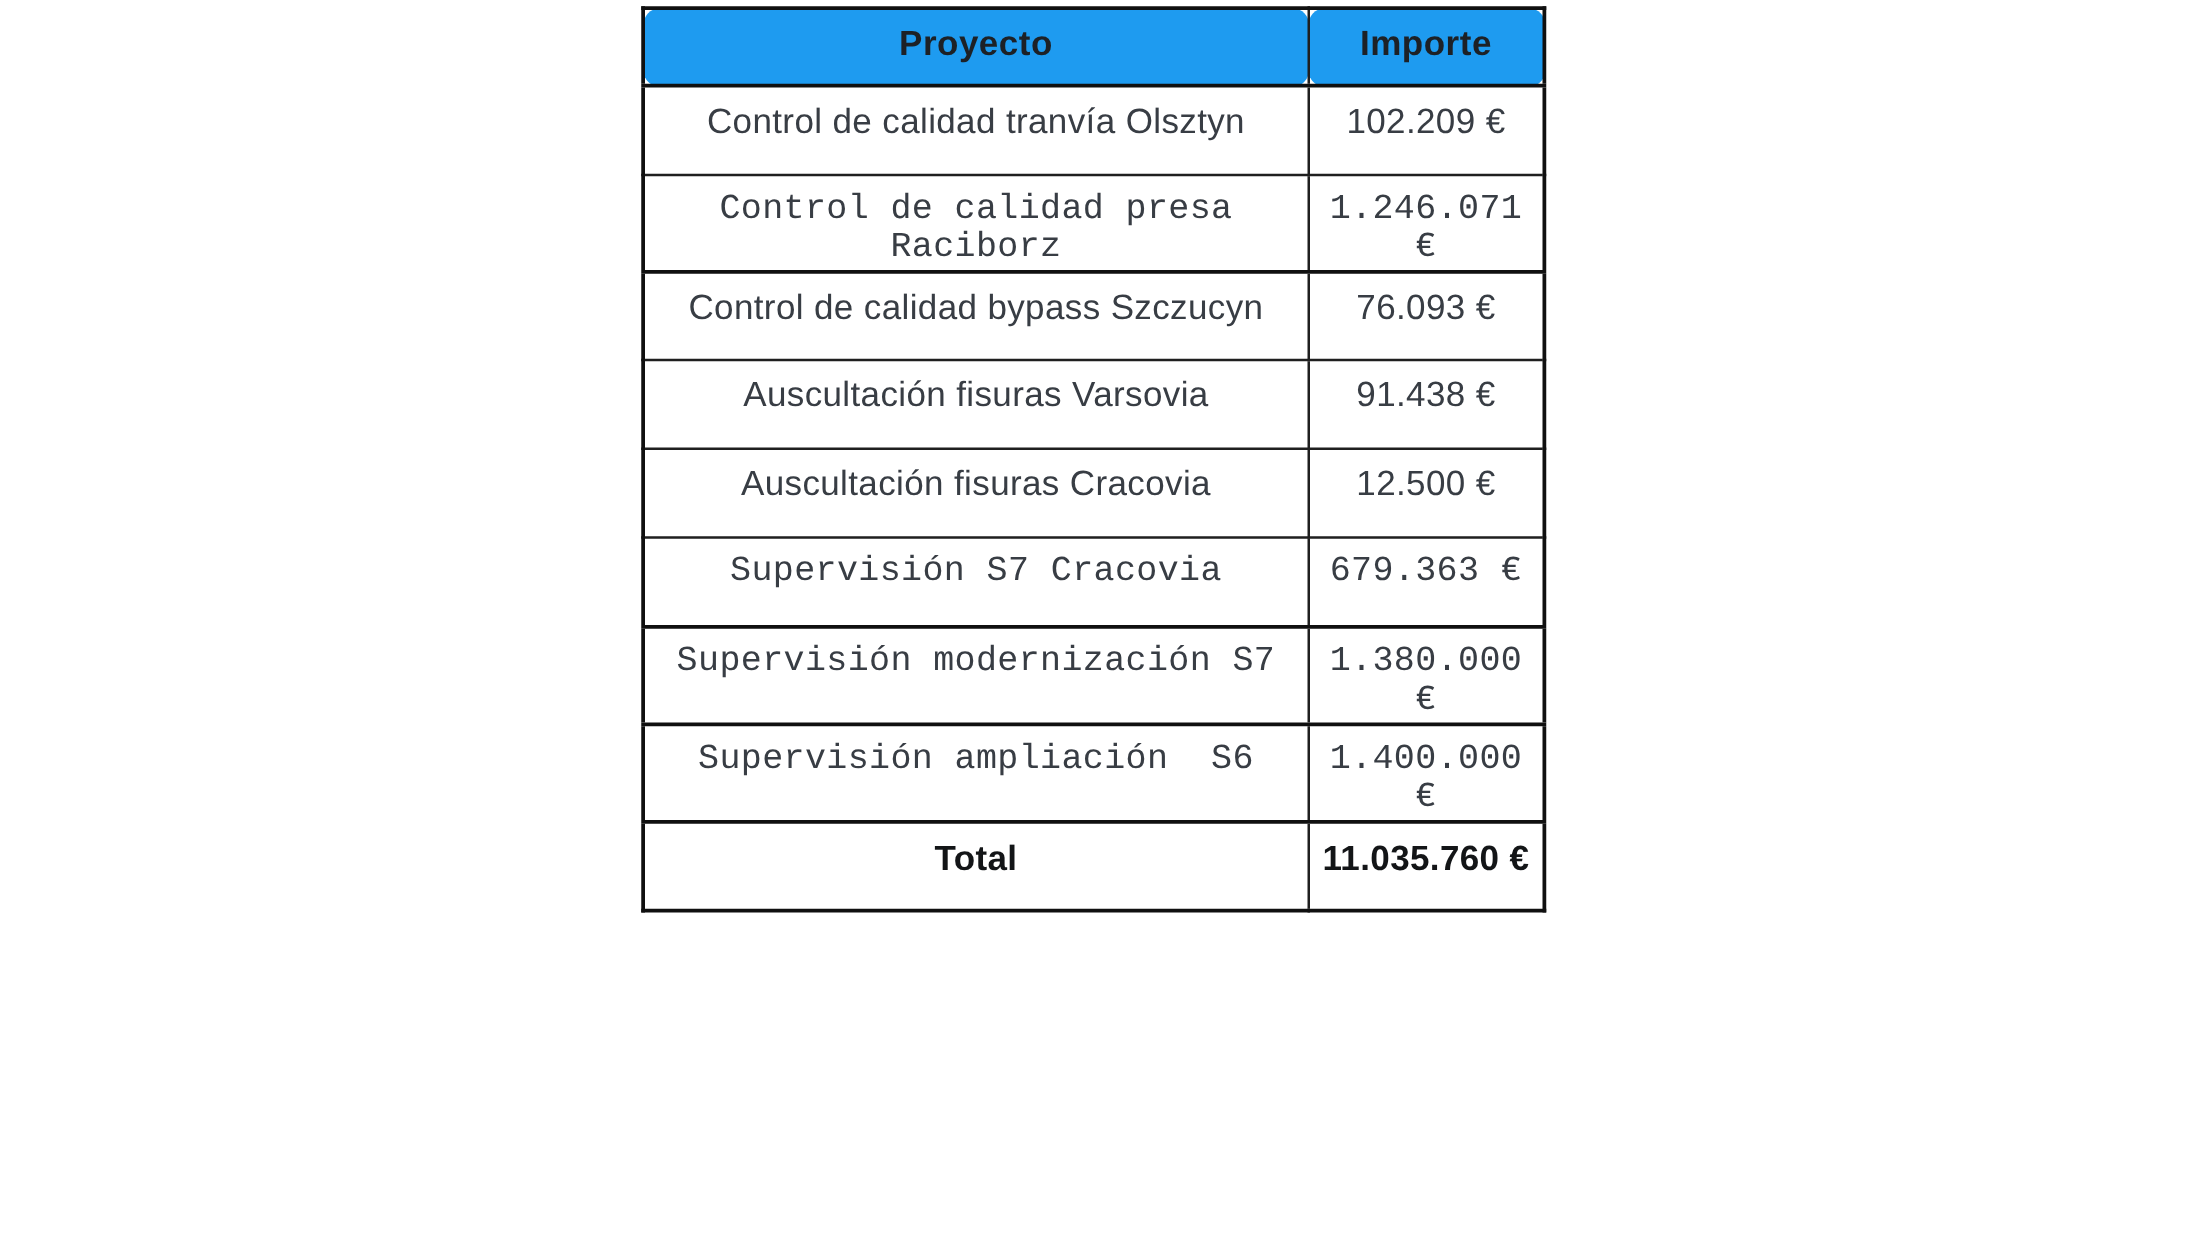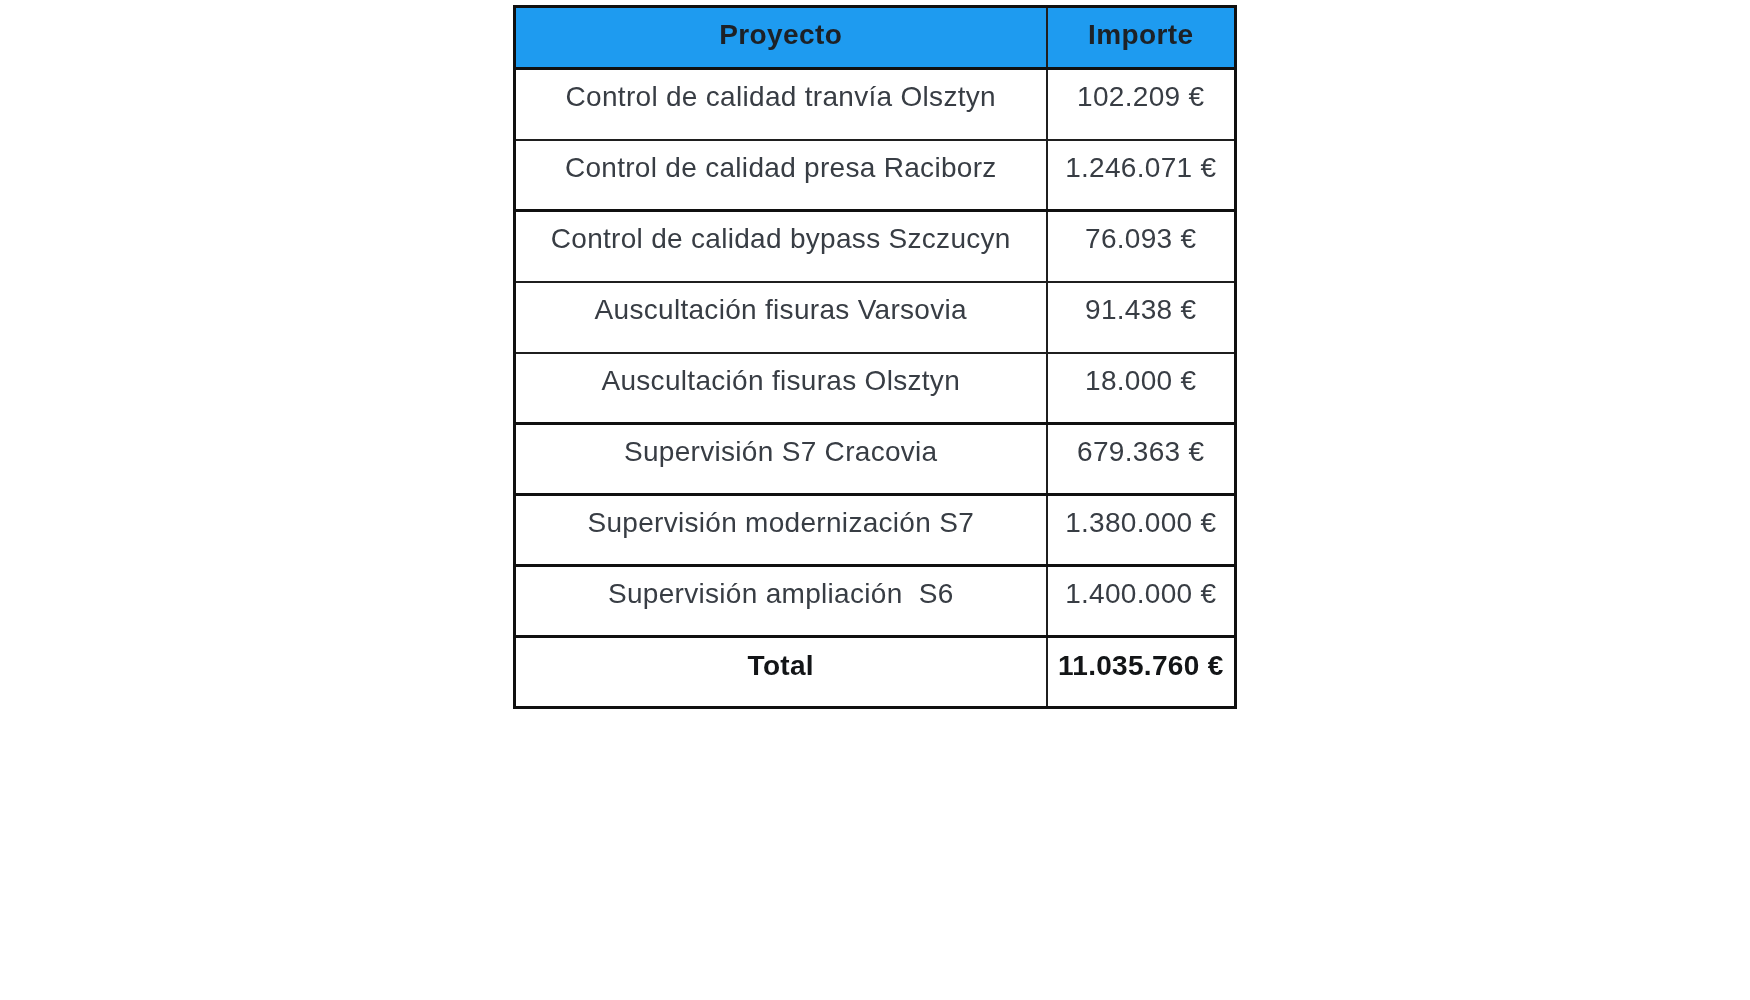--- a/index.html
+++ b/index.html
@@ -4,21 +4,21 @@
 <style>
   :root{
     --header-bg:#1E9BF0;
     --border-color:#1f1f1f;
     --border-thick:#101010;
     --header-text:#1d2126;
     --body-text:#383d44;
     --total-text:#131517;
     --page-bg:#ffffff;
   }
-  *{box-sizing:border-box;}
+  *{box-sizing:border-box;border-radius:12px;}
   html,body{margin:0;padding:0;}
   body{
     width:1750px;height:1000px;
     background:var(--page-bg);
     font-family:"Liberation Sans","DejaVu Sans",sans-serif;
     position:relative;overflow:hidden;
   }
   .table-wrap{
     position:absolute;left:513px;top:5px;
   }
@@ -50,20 +50,21 @@
   }
   tbody td{
     color:var(--body-text);
     font-size:28px;
     letter-spacing:.3px;
     height:71px;
     margin-top:12px;
   }
   tr.thick-bottom td{
     border-bottom:3px solid var(--border-thick);
+    font-family:Liberation Mono, monospace;
   }
   tr.total-row td{
     color:var(--total-text);
     font-weight:bold;
     font-size:28px;
     height:71px;
     padding-top:12px;
   }
 </style>
 </head>
@@ -91,23 +92,23 @@
         <td>1.246.071 €</td>
       </tr>
       <tr>
         <td>Control de calidad bypass Szczucyn</td>
         <td>76.093 €</td>
       </tr>
       <tr>
         <td>Auscultación fisuras Varsovia</td>
         <td>91.438 €</td>
       </tr>
-      <tr class="thick-bottom">
-        <td>Auscultación fisuras Olsztyn</td>
-        <td>18.000 €</td>
+      <tr>
+        <td>Auscultación fisuras Cracovia</td>
+        <td>12.500 €</td>
       </tr>
       <tr class="thick-bottom">
         <td>Supervisión S7 Cracovia</td>
         <td>679.363 €</td>
       </tr>
       <tr class="thick-bottom">
         <td>Supervisión modernización S7</td>
         <td>1.380.000 €</td>
       </tr>
       <tr class="thick-bottom">

